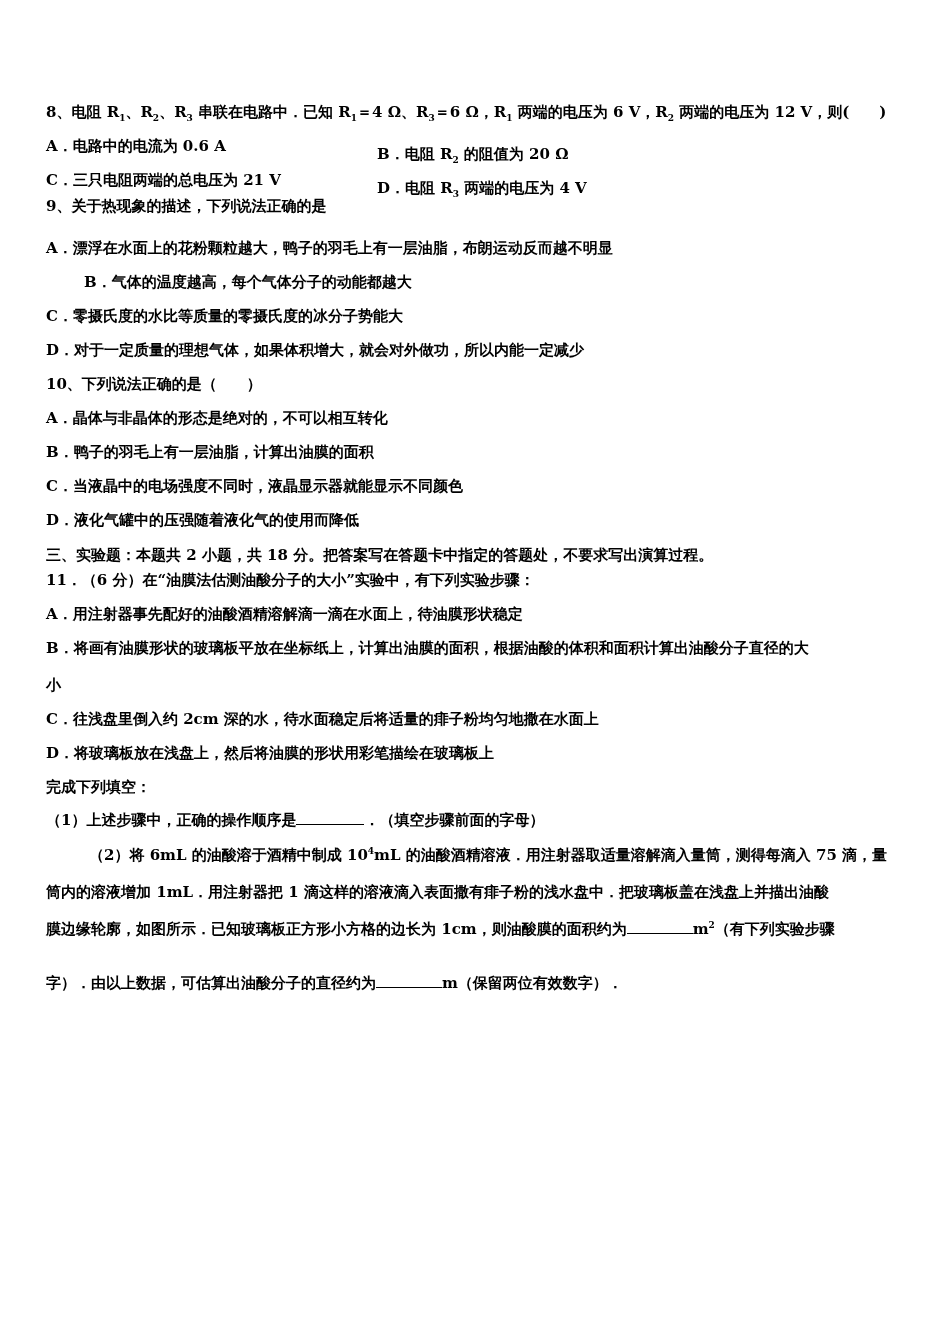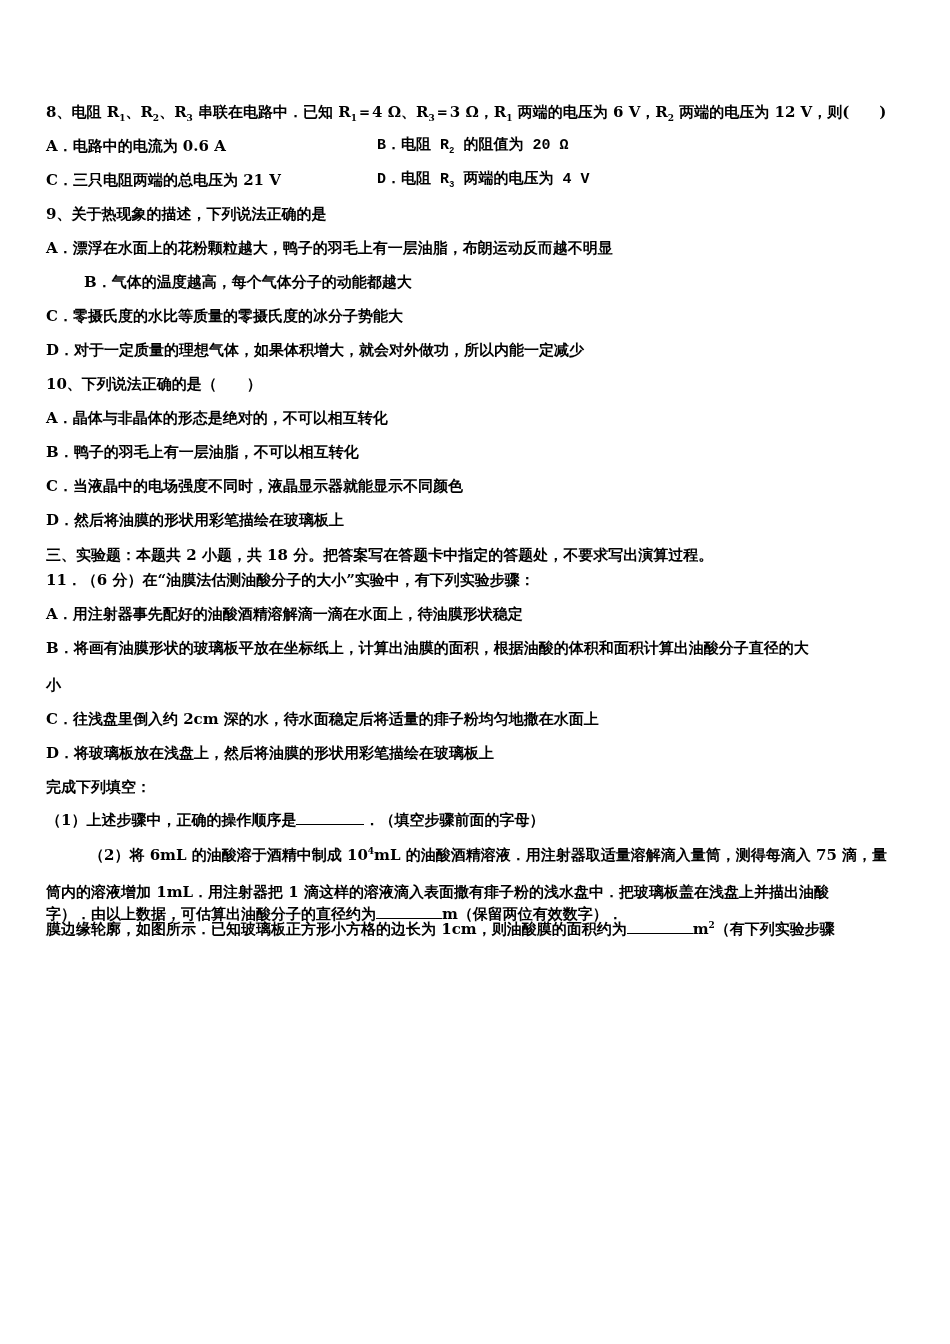--- a/index.html
+++ b/index.html
@@ -5,54 +5,54 @@
   html, body { margin: 0; padding: 0; background: #ffffff; }
   body {
     width: 950px; height: 1344px; position: relative; overflow: hidden;
     font-family: "DejaVu Serif", "Liberation Serif", serif;
     color: #000000;
   }
   .line {
     position: absolute; left: 46px; white-space: nowrap;
     font-size: 15px; line-height: 20px; font-weight: bold;
   }
-  .col2 { position: absolute; left: 331px; top: 0; font-family: Liberation Mono, monospace; }
+  .col2 { position: absolute; left: 331px; top: 8px; }
   .blank {
     display: inline-block; border-bottom: 1px solid #000; height: 14px; vertical-align: baseline;
   }
   sub, sup { font-size: 9px; line-height: 0; }
 </style>
 </head>
 <body>
 
 <div class="line" style="top:102px;">
-  <span>8、电阻 R</span><sub>1</sub><span>、R</span><sub>2</sub><span>、R</span><sub>3</sub><span> 串联在电路中．已知 R</span><sub>1</sub><span>＝4 Ω、R</span><sub>3</sub><span>＝3 Ω，R</span><sub>1</sub><span> 两端的电压为 6 V，R</span><sub>2</sub><span> 两端的电压为 12 V，则(　　)</span>
+  <span>8、电阻 R</span><sub>1</sub><span>、R</span><sub>2</sub><span>、R</span><sub>3</sub><span> 串联在电路中．已知 R</span><sub>1</sub><span>＝4 Ω、R</span><sub>3</sub><span>＝6 Ω，R</span><sub>1</sub><span> 两端的电压为 6 V，R</span><sub>2</sub><span> 两端的电压为 12 V，则(　　)</span>
 </div>
 
 <div class="line" style="top:136px;">
   <span>A．电路中的电流为 0.6 A</span>
   <span class="col2"><span>B．电阻 R</span><sub>2</sub><span> 的阻值为 20 Ω</span></span>
 </div>
 
 <div class="line" style="top:170px;">
   <span>C．三只电阻两端的总电压为 21 V</span>
   <span class="col2"><span>D．电阻 R</span><sub>3</sub><span> 两端的电压为 4 V</span></span>
 </div>
 
-<div class="line" style="top:204px;">9、关于热现象的描述，下列说法正确的是</div>
+<div class="line" style="top:196px;">9、关于热现象的描述，下列说法正确的是</div>
 <div class="line" style="top:238px;">A．漂浮在水面上的花粉颗粒越大，鸭子的羽毛上有一层油脂，布朗运动反而越不明显</div>
 <div class="line" style="top:272px;margin-left:38px;">B．气体的温度越高，每个气体分子的动能都越大</div>
 <div class="line" style="top:306px;">C．零摄氏度的水比等质量的零摄氏度的冰分子势能大</div>
 <div class="line" style="top:340px;">D．对于一定质量的理想气体，如果体积增大，就会对外做功，所以内能一定减少</div>
 
 <div class="line" style="top:374px;">10、下列说法正确的是（　　）</div>
 <div class="line" style="top:408px;">A．晶体与非晶体的形态是绝对的，不可以相互转化</div>
-<div class="line" style="top:442px;">B．鸭子的羽毛上有一层油脂，不可以相互转化</div>
+<div class="line" style="top:442px;">B．鸭子的羽毛上有一层油脂，计算出油膜的面积</div>
 <div class="line" style="top:476px;">C．当液晶中的电场强度不同时，液晶显示器就能显示不同颜色</div>
-<div class="line" style="top:510px;">D．然后将油膜的形状用彩笔描绘在玻璃板上</div>
+<div class="line" style="top:510px;">D．液化气罐中的压强随着液化气的使用而降低</div>
 
 <div class="line" style="top:545px;">三、实验题：本题共 2 小题，共 18 分。把答案写在答题卡中指定的答题处，不要求写出演算过程。</div>
 
 <div class="line" style="top:570px;">11．（6 分）在“油膜法估测油酸分子的大小”实验中，有下列实验步骤：</div>
 <div class="line" style="top:604px;">A．用注射器事先配好的油酸酒精溶解滴一滴在水面上，待油膜形状稳定</div>
 <div class="line" style="top:638px;">B．将画有油膜形状的玻璃板平放在坐标纸上，计算出油膜的面积，根据油酸的体积和面积计算出油酸分子直径的大</div>
 <div class="line" style="top:675px;">小</div>
 <div class="line" style="top:709px;">C．往浅盘里倒入约 2cm 深的水，待水面稳定后将适量的痱子粉均匀地撒在水面上</div>
 <div class="line" style="top:743px;">D．将玻璃板放在浅盘上，然后将油膜的形状用彩笔描绘在玻璃板上</div>
 <div class="line" style="top:777px;">完成下列填空：</div>
@@ -61,15 +61,15 @@
   <span>（1）上述步骤中，正确的操作顺序是</span><span class="blank" style="width:68px;"></span><span>．（填空步骤前面的字母）</span>
 </div>
 
 <div class="line" style="top:845px;margin-left:43px;">
   <span>（2）将 6mL 的油酸溶于酒精中制成 10</span><sup>4</sup><span>mL 的油酸酒精溶液．用注射器取适量溶解滴入量筒，测得每滴入 75 滴，量</span>
 </div>
 <div class="line" style="top:882px;">筒内的溶液增加 1mL．用注射器把 1 滴这样的溶液滴入表面撒有痱子粉的浅水盘中．把玻璃板盖在浅盘上并描出油酸</div>
 <div class="line" style="top:919px;">
   <span>膜边缘轮廓，如图所示．已知玻璃板正方形小方格的边长为 1cm，则油酸膜的面积约为</span><span class="blank" style="width:66px;"></span><span>m</span><sup>2</sup><span>（有下列实验步骤</span>
 </div>
-<div class="line" style="top:904px;">
+<div class="line" style="top:973px;">
   <span>字）．由以上数据，可估算出油酸分子的直径约为</span><span class="blank" style="width:66px;"></span><span>m（保留两位有效数字）．</span>
 </div>
 
 </body></html>

